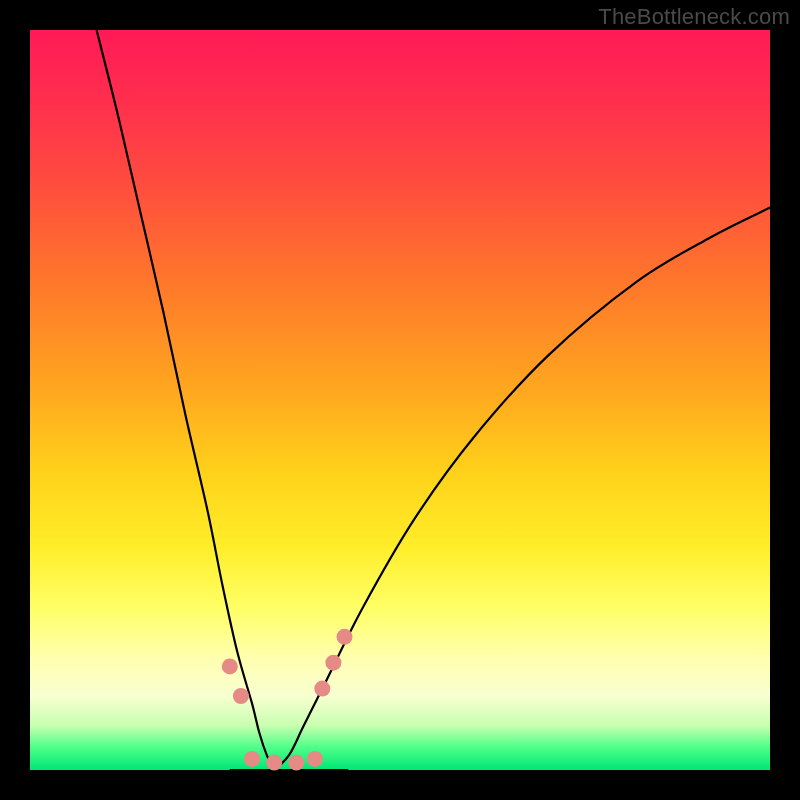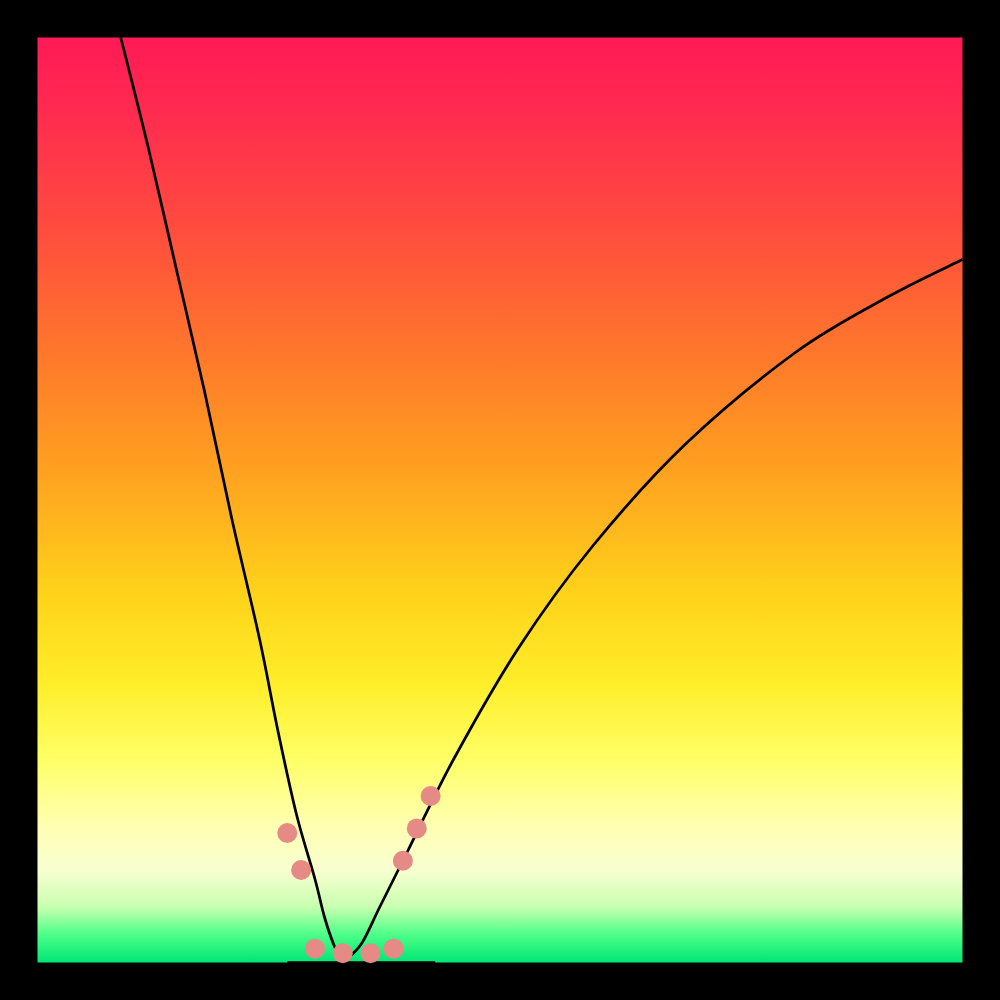--- a/index.html
+++ b/index.html
@@ -84,13 +84,14 @@
         <circle cx="292.3" cy="658.6" r="8" fill="#e58a84"></circle>
         <circle cx="303.4" cy="632.7" r="8" fill="#e58a84"></circle>
         <circle cx="314.5" cy="606.8" r="8" fill="#e58a84"></circle>
         <circle cx="222" cy="728.9" r="8" fill="#e58a84"></circle>
         <circle cx="244.20000000000002" cy="732.6" r="8" fill="#e58a84"></circle>
         <circle cx="266.4" cy="732.6" r="8" fill="#e58a84"></circle>
         <circle cx="284.90000000000003" cy="728.9" r="8" fill="#e58a84"></circle>
       </g>
   </svg>
 
+  <div class="watermark">TheBottleneck.com</div>
 </div>
 
 </body></html>

